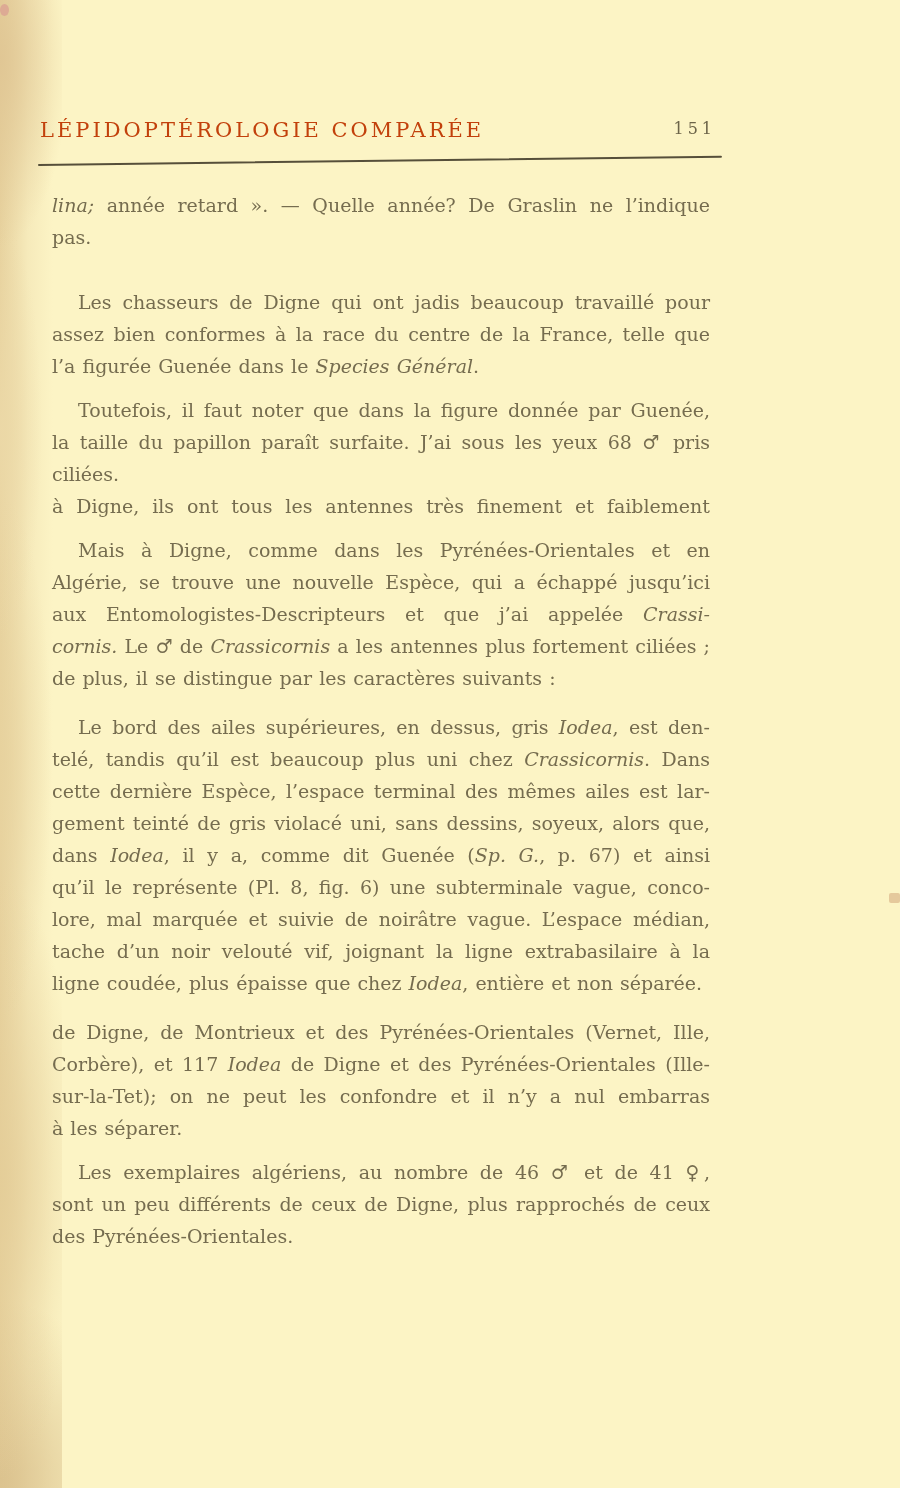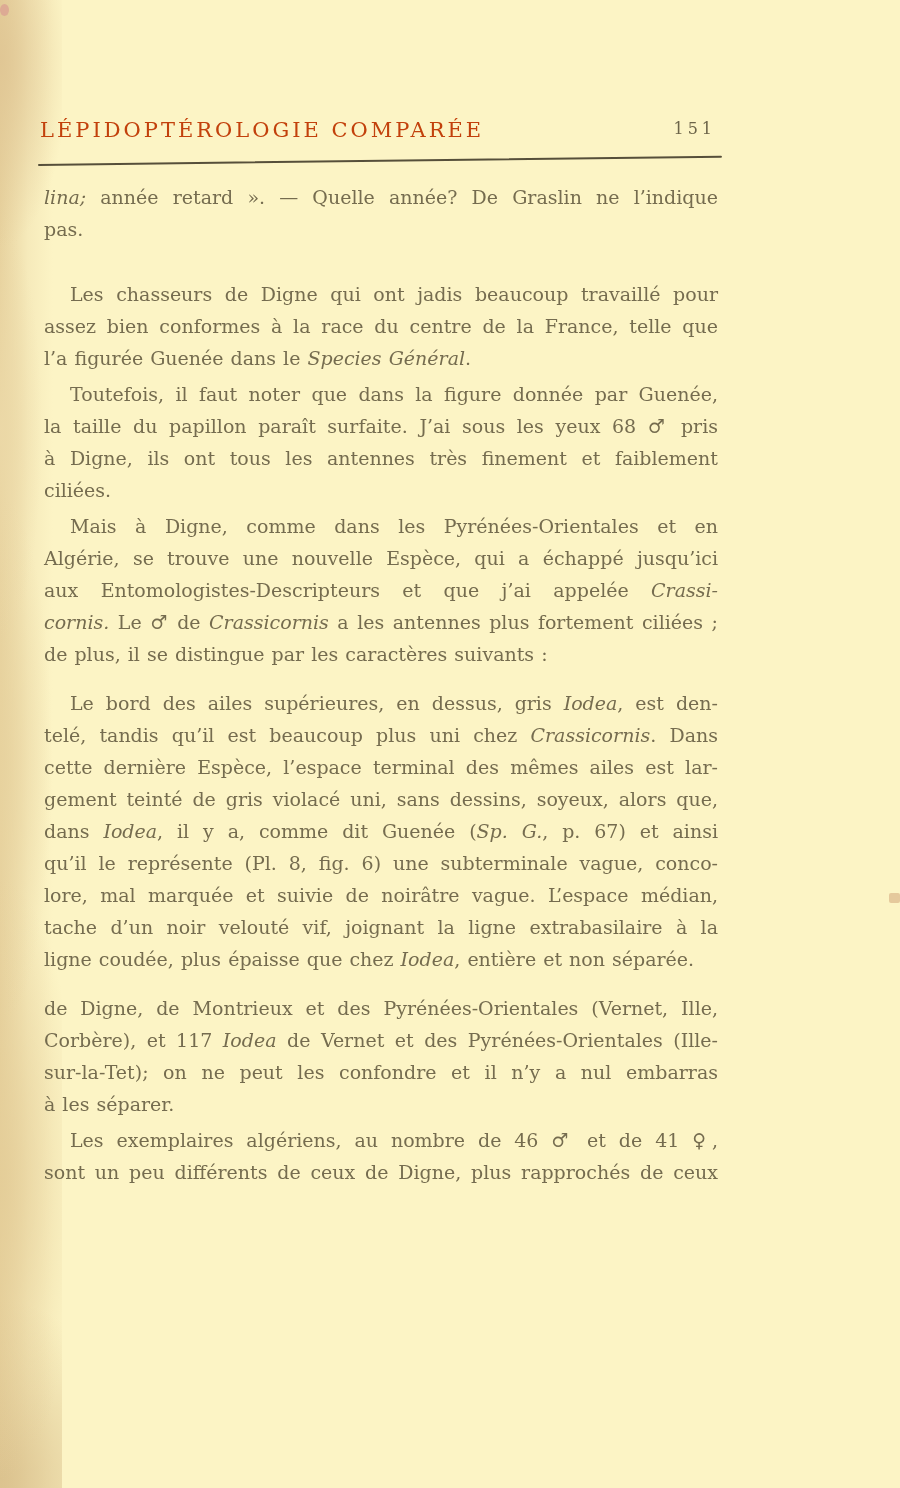--- a/index.html
+++ b/index.html
@@ -46,21 +46,21 @@
     position: absolute; left: 38px; top: 164px; width: 684px; height: 2px;
     background: var(--rule, #564f3a);
     transform: rotate(-0.7deg); transform-origin: left center;
     border-radius: 1px;
   }
 
   .page-body {
     position: absolute; left: 40px; top: 177px; width: 682px;
     font-size: 19px;
   }
-  .para { margin: 4px; }
+  .para { margin: 12px; }
   .line {
     height: 32px; line-height: 32px;
     text-align: justify; text-align-last: justify;
     word-spacing: 1px; white-space: normal;
   }
   .line.last { text-align: left; text-align-last: left; }
   .line.indent { text-indent: 26px; }
   .it { font-style: italic; }
 </style>
 </head>
@@ -83,22 +83,22 @@
       <div class="line last"><span>pas.</span></div>
     </div>
     <div class="para" style="margin-top: 33px;">
       <div class="line indent"><span>Les chasseurs de Digne qui ont jadis beaucoup travaillé pour</span></div>
       <div class="line"><span>assez bien conformes à la race du centre de la France, telle que</span></div>
       <div class="line last"><span>l’a figurée Guenée dans le </span><span class="it">Species Général</span><span>.</span></div>
     </div>
     <div class="para">
       <div class="line indent"><span>Toutefois, il faut noter que dans la figure donnée par Guenée,</span></div>
       <div class="line"><span>la taille du papillon paraît surfaite. J’ai sous les yeux 68 ♂ pris</span></div>
+      <div class="line last"><span>ciliées.</span></div>
       <div class="line"><span>à Digne, ils ont tous les antennes très finement et faiblement</span></div>
-      <div class="line last"><span>ciliées.</span></div>
     </div>
     <div class="para">
       <div class="line indent"><span>Mais à Digne, comme dans les Pyrénées-Orientales et en</span></div>
       <div class="line"><span>Algérie, se trouve une nouvelle Espèce, qui a échappé jusqu’ici</span></div>
       <div class="line"><span>aux Entomologistes-Descripteurs et que j’ai appelée </span><span class="it">Crassi-</span></div>
       <div class="line"><span class="it">cornis.</span><span> Le ♂ de </span><span class="it">Crassicornis</span><span> a les antennes plus fortement ciliées ;</span></div>
       <div class="line last"><span>de plus, il se distingue par les caractères suivants :</span></div>
     </div>
     <div class="para" style="margin-top: 17px;">
       <div class="line indent"><span>Le bord des ailes supérieures, en dessus, gris </span><span class="it">Iodea</span><span>, est den-</span></div>
@@ -106,21 +106,22 @@
       <div class="line"><span>cette dernière Espèce, l’espace terminal des mêmes ailes est lar-</span></div>
       <div class="line"><span>gement teinté de gris violacé uni, sans dessins, soyeux, alors que,</span></div>
       <div class="line"><span>dans </span><span class="it">Iodea</span><span>, il y a, comme dit Guenée (</span><span class="it">Sp. G.</span><span>, p. 67) et ainsi</span></div>
       <div class="line"><span>qu’il le représente (Pl. 8, fig. 6) une subterminale vague, conco-</span></div>
       <div class="line"><span>lore, mal marquée et suivie de noirâtre vague. L’espace médian,</span></div>
       <div class="line"><span>tache d’un noir velouté vif, joignant la ligne extrabasilaire à la</span></div>
       <div class="line last"><span>ligne coudée, plus épaisse que chez </span><span class="it">Iodea</span><span>, entière et non séparée.</span></div>
     </div>
     <div class="para" style="margin-top: 17px;">
       <div class="line"><span>de Digne, de Montrieux et des Pyrénées-Orientales (Vernet, Ille,</span></div>
-      <div class="line"><span>Corbère), et 117 </span><span class="it">Iodea</span><span> de Vernet et des Pyrénées-Orientales (Ille-</span></div>
+      <div class="line"><span>Corbère), et 117 </span><span class="it">Iodea</span><span> de Digne et des Pyrénées-Orientales (Ille-</span></div>
       <div class="line"><span>sur-la-Tet); on ne peut les confondre et il n’y a nul embarras</span></div>
       <div class="line last"><span>à les séparer.</span></div>
     </div>
     <div class="para">
       <div class="line indent"><span>Les exemplaires algériens, au nombre de 46 ♂ et de 41 ♀,</span></div>
       <div class="line"><span>sont un peu différents de ceux de Digne, plus rapprochés de ceux</span></div>
+      <div class="line last"><span>des Pyrénées-Orientales.</span></div>
     </div>
   </div>
 
 </body></html>

